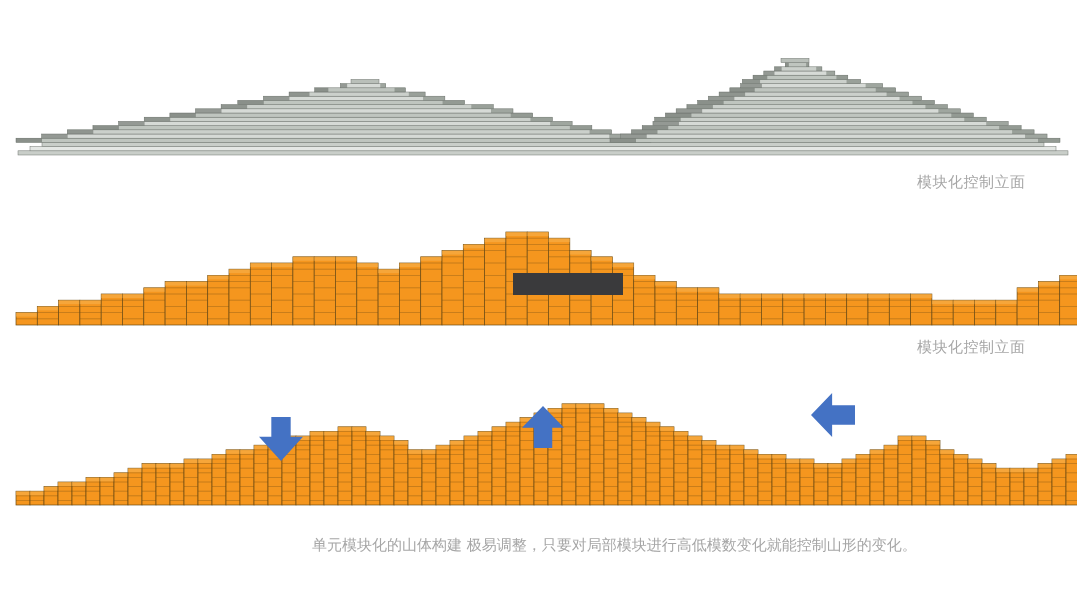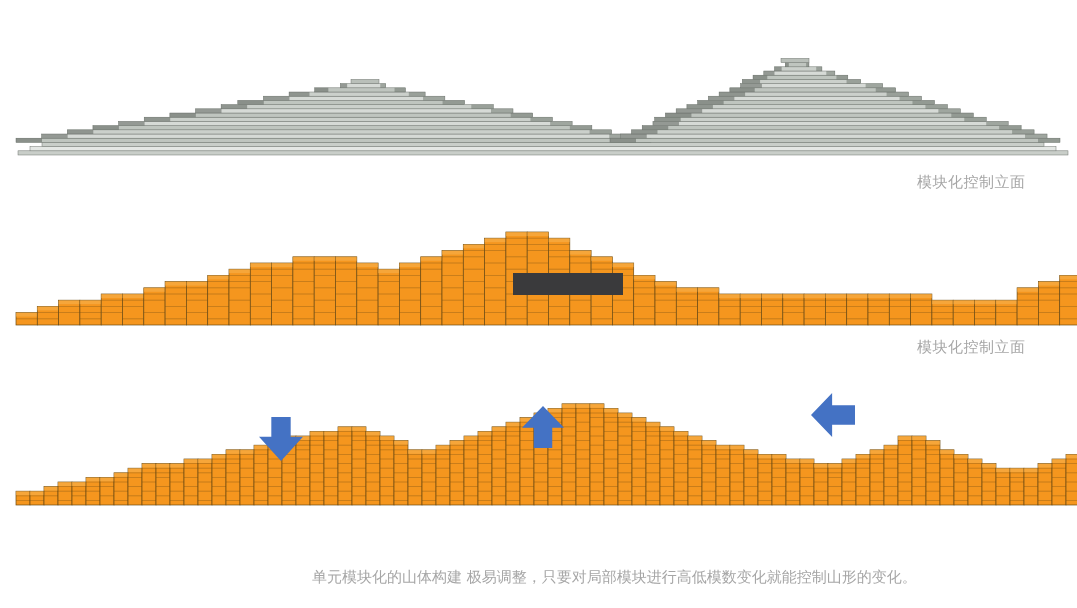--- a/index.html
+++ b/index.html
@@ -1871,13 +1871,13 @@
       <polygon points="28,0 72,0 72,45 100,45 50,100 0,45 28,45" fill="#4472c4"></polygon>
     </svg>
     <svg width="46" height="42" viewBox="0 0 100 100" style="position: absolute; left: 520px; top: 406px;">
       <polygon points="50,0 100,52 72,52 72,100 28,100 28,52 0,52" fill="#4472c4"></polygon>
     </svg>
     <svg width="44" height="46" viewBox="0 0 100 100" style="position: absolute; left: 811px; top: 392px;">
       <polygon points="0,50 48,0 48,28 100,28 100,72 48,72 48,100" fill="#4472c4"></polygon>
     </svg>
   </div>
 
-<div class="footer" style="left:312px;top:568px;">单元模块化的山体构建 极易调整，只要对局部模块进行高低模数变化就能控制山形的变化。</div>
+<div class="footer" style="left:312px;top:536px;">单元模块化的山体构建 极易调整，只要对局部模块进行高低模数变化就能控制山形的变化。</div>
 
 </body></html>

